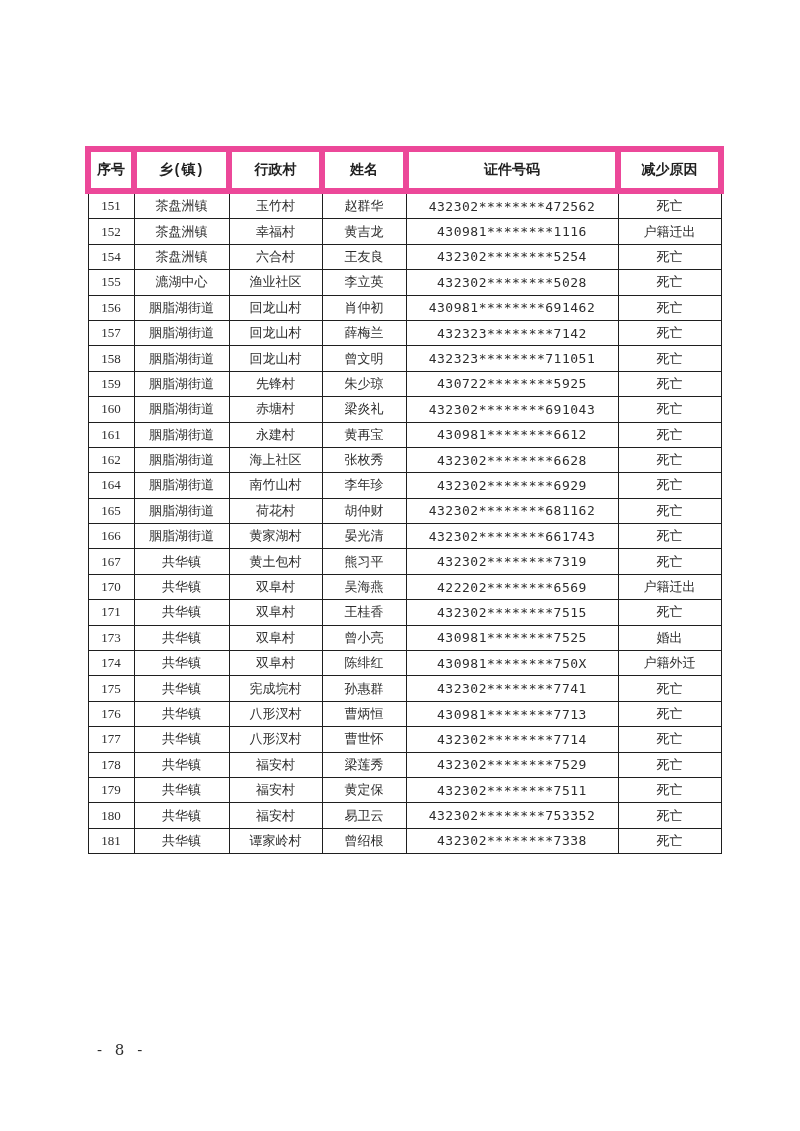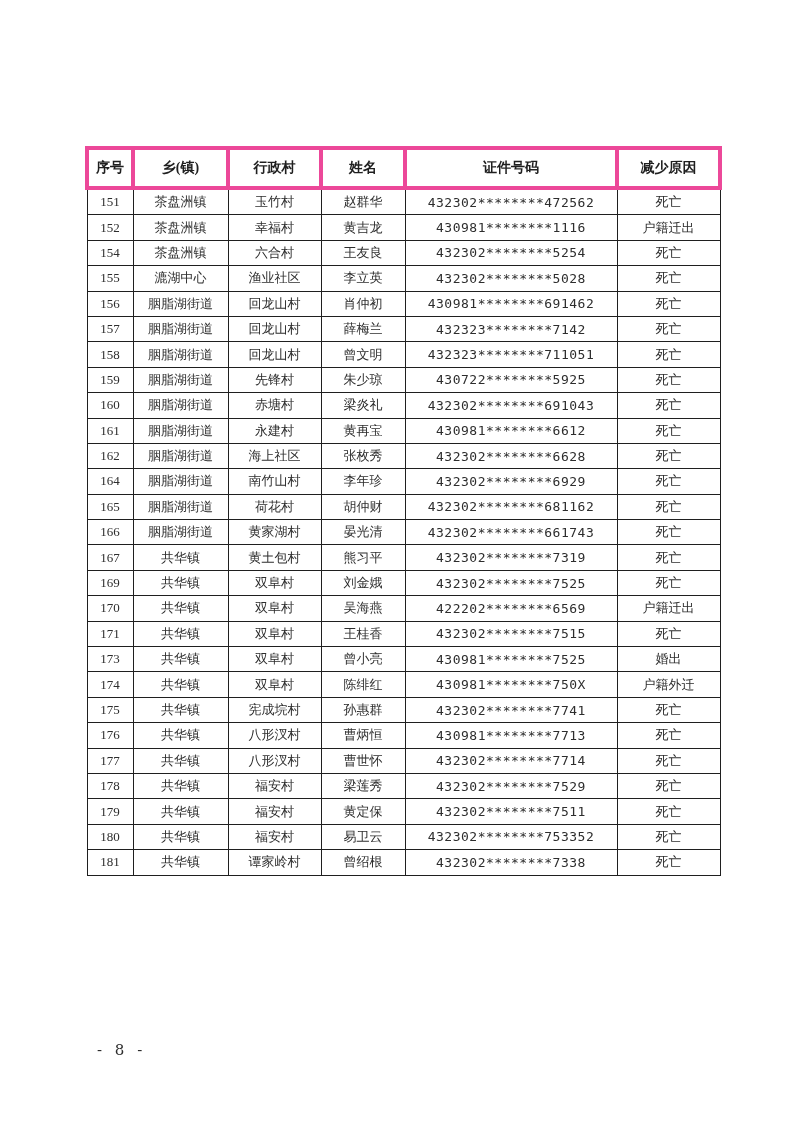--- a/index.html
+++ b/index.html
@@ -18,22 +18,22 @@
   table.roster {
     position: absolute;
     left: 85px;
     top: 146px;
     width: 633px;
     border-collapse: collapse;
     table-layout: fixed;
   }
   table.roster th {
     height: 36px;
-    border: 4px solid #ec4899;
-    font-family: Liberation Serif, serif;
+    border: 6px solid #ec4899;
+    font-family: Liberation Mono, monospace;
     font-weight: bold;
     font-size: 14px;
     color: #1f1f1f;
     text-align: center;
     vertical-align: middle;
     padding: 0;
   }
   table.roster td {
     height: 24.4px;
     border: 1px solid #1f1f1f;
@@ -199,28 +199,20 @@
         </tr>
         <tr>
           <td class="cell-index">167</td>
           <td class="cell-township">共华镇</td>
           <td class="cell-village">黄土包村</td>
           <td class="cell-name">熊习平</td>
           <td class="cell-id_number">432302********7319</td>
           <td class="cell-reason">死亡</td>
         </tr>
         <tr>
-          <td class="cell-index">169</td>
-          <td class="cell-township">共华镇</td>
-          <td class="cell-village">双阜村</td>
-          <td class="cell-name">刘金娥</td>
-          <td class="cell-id_number">432302********7525</td>
-          <td class="cell-reason">死亡</td>
-        </tr>
-        <tr>
           <td class="cell-index">170</td>
           <td class="cell-township">共华镇</td>
           <td class="cell-village">双阜村</td>
           <td class="cell-name">吴海燕</td>
           <td class="cell-id_number">422202********6569</td>
           <td class="cell-reason">户籍迁出</td>
         </tr>
         <tr>
           <td class="cell-index">171</td>
           <td class="cell-township">共华镇</td>

